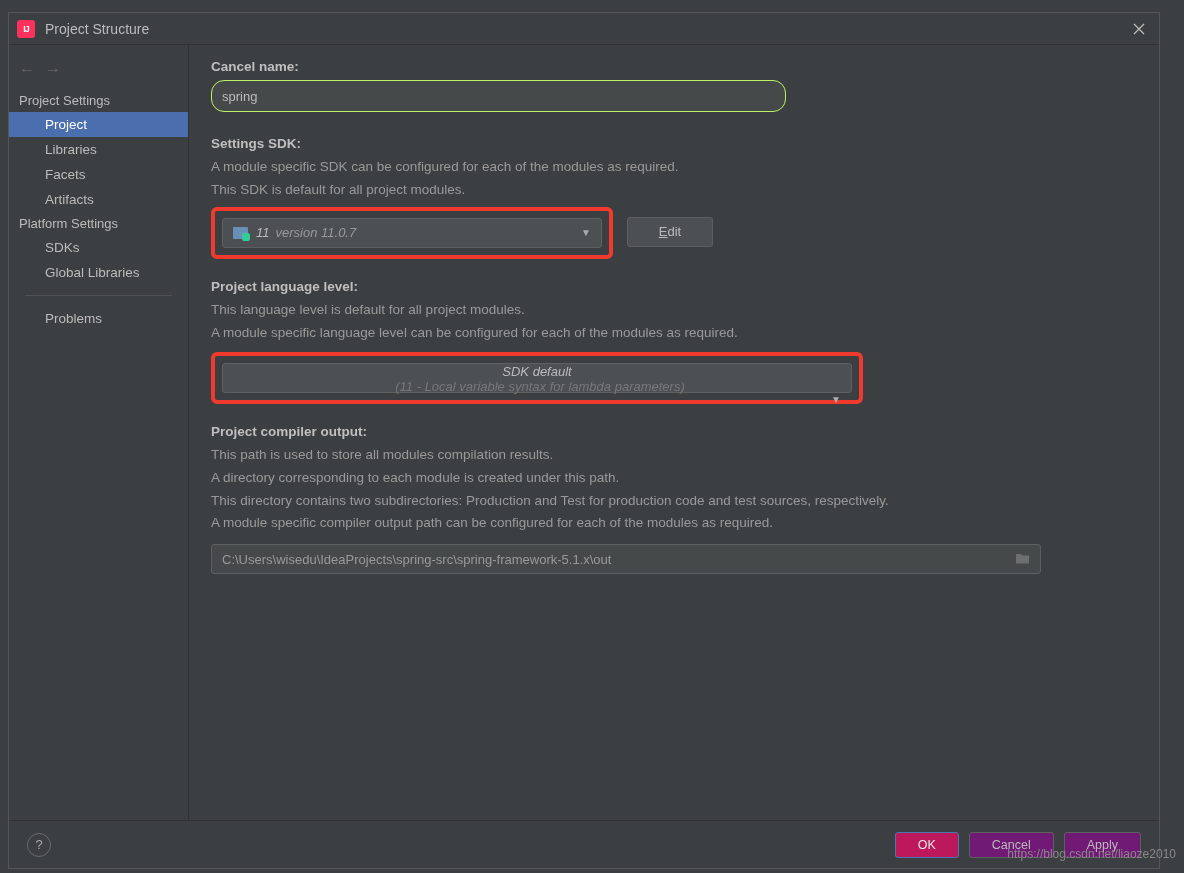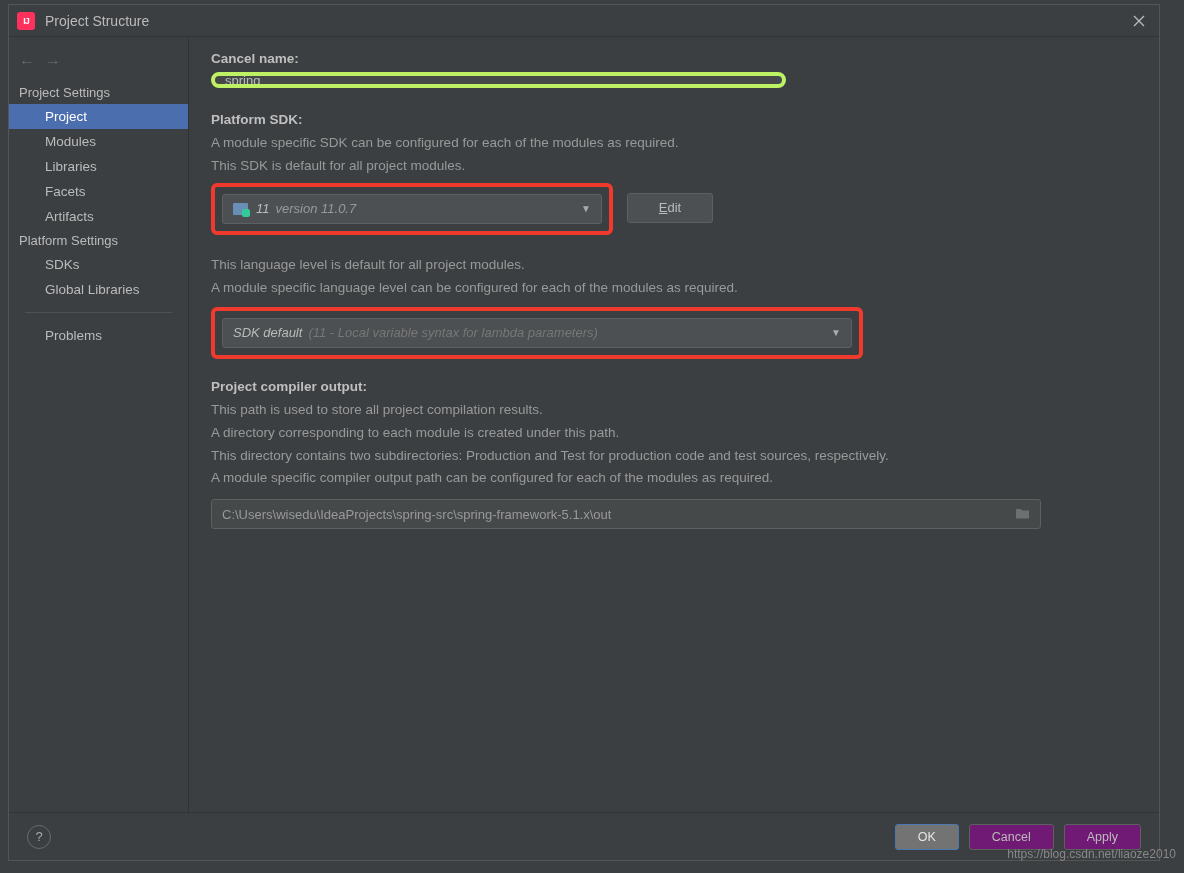--- a/index.html
+++ b/index.html
@@ -1,55 +1,55 @@
 <!DOCTYPE html>
 <html><head>
 <meta charset="utf-8">
 <style>
 * { box-sizing: border-box; margin: 0; padding: 0; }
 body { font-family: "Segoe UI", Arial, sans-serif; background: #3c3f41; color: #bbbbbb; font-size: 13px; width: 1184px; height: 873px; overflow: hidden; }
-.dialog { position: absolute; top: 4px; left: 8px; width: 1152px; height: 857px; background: #3c3f41; border: 1px solid #555; display: flex; flex-direction: column; }
+.dialog { position: absolute; top: 12px; left: 8px; width: 1152px; height: 857px; background: #3c3f41; border: 1px solid #555; display: flex; flex-direction: column; }
 .titlebar { height: 32px; display: flex; align-items: center; padding: 0 8px; border-bottom: 1px solid #323232; }
 .app-icon { width: 18px; height: 18px; background: #fe315d; border-radius: 3px; position: relative; display:flex; align-items:center; justify-content:center; }
 .app-icon::before { content:"IJ"; font-size:9px; font-weight:bold; color:#fff; letter-spacing:-1px; }
 .title-text { margin-left: 10px; font-size: 14px; color: #bbbbbb; }
 .close-x { margin-left: auto; width: 24px; height: 24px; display: flex; align-items: center; justify-content: center; cursor: pointer; color: #bbbbbb; font-size: 14px; }
 .body { display: flex; flex: 1; min-height: 0; }
 .sidebar { width: 180px; border-right: 1px solid #323232; padding-top: 10px; display: flex; flex-direction: column; }
 .nav-arrows { display: flex; gap: 10px; padding: 4px 10px 12px 10px; color: #666; }
 .nav-arrow { cursor: pointer; font-size: 16px; }
 .side-heading { padding: 4px 10px; color: #bbbbbb; font-size: 13px; }
 .side-item { padding: 5px 22px 5px 36px; color: #bbbbbb; cursor: pointer; font-size: 13.5px; }
 .side-item.selected { background: #4b6eaf; color: #fff; }
 .side-sep { border-top: 1px solid #515151; margin: 10px 16px; }
 .main { flex: 1; padding: 14px 22px; overflow: auto; }
 .section-label { font-weight: bold; color: #bfbfbf; margin-bottom: 6px; font-size: 13.5px; }
-.text-input { background: #45494a; border: 4px solid #bef264; border-radius: 13px; height: 16px; padding: 0 10px; color: #bbbbbb; width: 575px; font-size: 13px; }
+.text-input { background: #45494a; border: 1px solid #bef264; border-radius: 13px; height: 32px; padding: 0 10px; color: #bbbbbb; width: 575px; font-size: 13px; }
 .desc { color: #999; margin: 2px 0; font-size: 13.5px; line-height: 1.55; }
 .row-sdk { display: flex; align-items: center; gap: 14px; margin-top: 6px; }
 .dropdown { background: #4c5052; border: 1px solid #5e6060; border-radius: 3px; height: 30px; display: flex; align-items: center; padding: 0 10px; color: #999; cursor: pointer; position: relative; font-style: italic; }
 .dropdown .chev { margin-left: auto; font-size: 10px; color: #aaa; }
 .sdk-dd { width: 380px; }
 .folder-icon { width: 15px; height: 12px; background: #6a8fb7; border-radius: 1px; margin-right: 8px; position: relative; }
 .folder-icon::before { content:""; position:absolute; right:-2px; bottom:-2px; width:8px; height:8px; background:#3c9; border-radius:2px; }
 .sdk-name { color: #bbbbbb; margin-right: 6px; }
 .edit-btn { background: #4c5052; border: 1px solid #5e6060; border-radius: 3px; height: 30px; width: 86px; display: flex; align-items: center; justify-content: center; cursor: pointer; color: #bbbbbb; }
 .edit-btn .u { text-decoration: underline; }
 .red-box { border: 4px solid #f03a2d; border-radius: 6px; padding: 7px; display: inline-block; }
-.lang-dd { width: 630px; }
+.lang-dd { width: 630px; flex-direction: column; }
 .lang-main { color: #bbbbbb; }
 .lang-hint { color: #777; margin-left: 6px; }
 .block { margin-bottom: 20px; }
 .out-field { background: #45494a; border: 1px solid #5e6060; border-radius: 3px; height: 30px; display: flex; align-items: center; padding: 4px 10px; color: #999; width: 830px; margin-top: 10px; gap: 8px; }
 .out-field .browse { margin-left: auto; opacity: 0.6; }
 .footer { height: 48px; border-top: 1px solid #323232; display: flex; align-items: center; padding: 0 18px; gap: 10px; }
 .help { width: 24px; height: 24px; border: 1px solid #6a6a6a; border-radius: 50%; display:flex; align-items:center; justify-content:center; color:#aaa; font-size:13px; cursor:pointer; }
 .spacer { flex: 1; }
 .btn { height: 26px; padding: 0 22px; border-radius: 3px; border: 1px solid #5e6060; background: #701a75; color: #bbbbbb; cursor: pointer; font-size: 12.5px; display:flex; align-items:center; }
-.btn.primary { background: #737373; border-color: #4a78b0; color: #e6e6e6; }
+.btn.primary { background: #be185d; border-color: #4a78b0; color: #e6e6e6; }
 .watermark { position: absolute; right: 8px; bottom: 12px; color: #888; font-size: 12px; }
 </style>
 </head>
 <body>
 
 <div class="dialog">
   <div class="titlebar">
     <div class="app-icon"></div>
     <div class="title-text">Project Structure</div>
     <div class="close-x">
@@ -60,39 +60,38 @@
   </div>
 
   <div class="body">
     <div class="sidebar">
       <div class="nav-arrows">
         <span class="nav-arrow">←</span>
         <span class="nav-arrow">→</span>
       </div>
       <div class="side-heading">Project Settings</div>
       <div class="side-item selected">Project</div>
-      <div class="side-item">Modules</div>
       <div class="side-item">Libraries</div>
       <div class="side-item">Facets</div>
       <div class="side-item">Artifacts</div>
       <div class="side-heading">Platform Settings</div>
       <div class="side-item">SDKs</div>
       <div class="side-item">Global Libraries</div>
       <div class="side-sep"></div>
       <div class="side-item">Problems</div>
     </div>
 
     <div class="main">
       <div class="block">
         <div class="section-label">Cancel name:</div>
         <input class="text-input" value="spring" style="">
       </div>
 
       <div class="block" style="margin-top:24px;">
-        <div class="section-label">Platform SDK:</div>
+        <div class="section-label">Settings SDK:</div>
         <div class="desc">A module specific SDK can be configured for each of the modules as required.</div>
         <div class="desc">This SDK is default for all project modules.</div>
         <div style="display:flex; align-items:flex-start; gap:14px; margin-top:6px;">
           <div class="red-box">
             <div class="row-sdk" style="margin-top:0;">
               <div class="dropdown sdk-dd">
                 <div class="folder-icon"></div>
                 <span class="sdk-name">11</span>
                 <span>version 11.0.7</span>
                 <span class="chev">▼</span>
@@ -100,34 +99,35 @@
             </div>
           </div>
           <div class="edit-btn" style="margin-top:10px;">
             <span class="u">E</span>
               <span>dit</span>
           </div>
         </div>
       </div>
 
       <div class="block" style="margin-top:2px;">
+        <div class="section-label">Project language level:</div>
         <div class="desc">This language level is default for all project modules.</div>
         <div class="desc">A module specific language level can be configured for each of the modules as required.</div>
         <div class="red-box" style="margin-top:6px;">
           <div class="dropdown lang-dd">
             <span class="lang-main">SDK default</span>
             <span class="lang-hint">(11 - Local variable syntax for lambda parameters)</span>
             <span class="chev">▼</span>
           </div>
         </div>
       </div>
 
       <div class="block" style="margin-top:20px;">
         <div class="section-label">Project compiler output:</div>
-        <div class="desc">This path is used to store all project compilation results.</div>
+        <div class="desc">This path is used to store all modules compilation results.</div>
         <div class="desc">A directory corresponding to each module is created under this path.</div>
         <div class="desc">This directory contains two subdirectories: Production and Test for production code and test sources, respectively.</div>
         <div class="desc">A module specific compiler output path can be configured for each of the modules as required.</div>
         <div class="out-field">
           <span>C:\Users\wisedu\IdeaProjects\spring-src\spring-framework-5.1.x\out</span>
           <span class="browse">
             <svg width="15" height="12" viewBox="0 0 15 12">
                 <path d="M1 2 h5 l1 1.5 h7 v8 h-13 z" fill="#8a8a8a"></path>
               </svg>
           </span>

